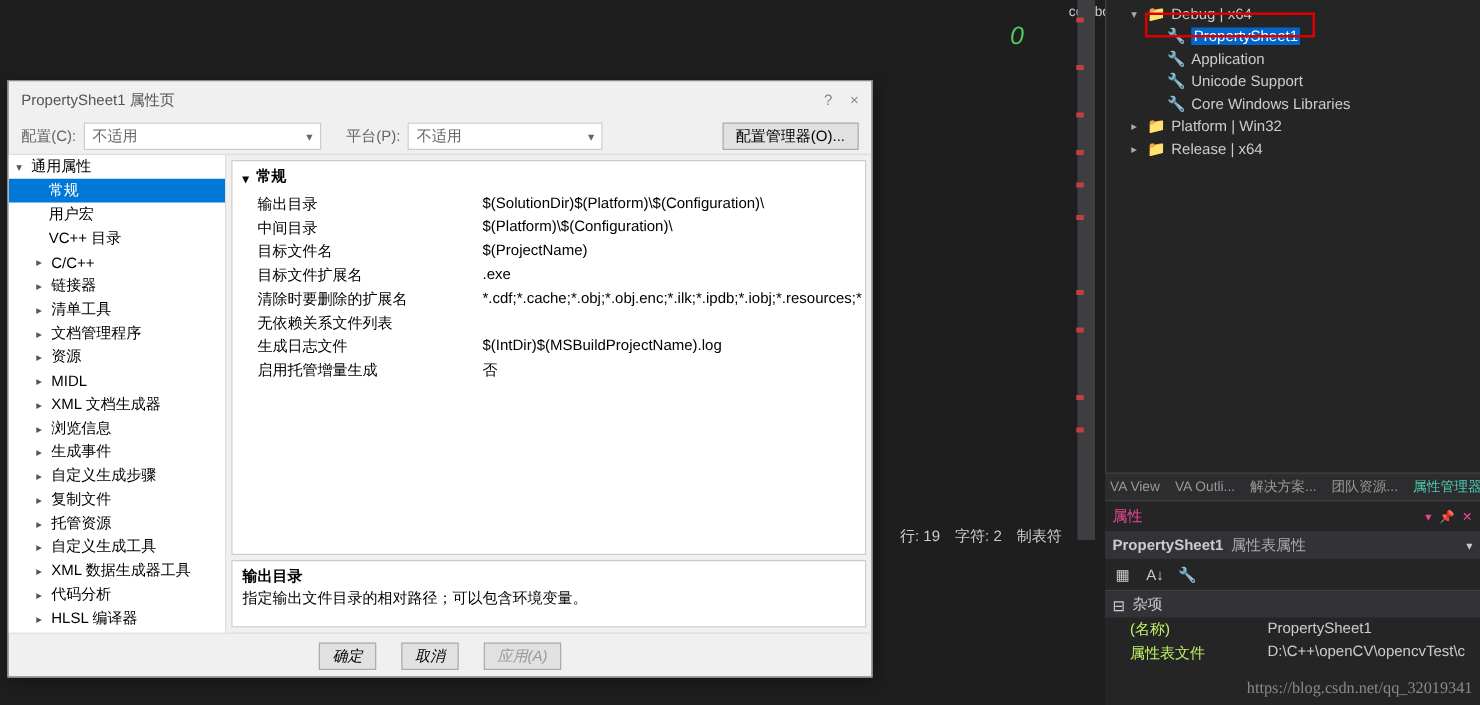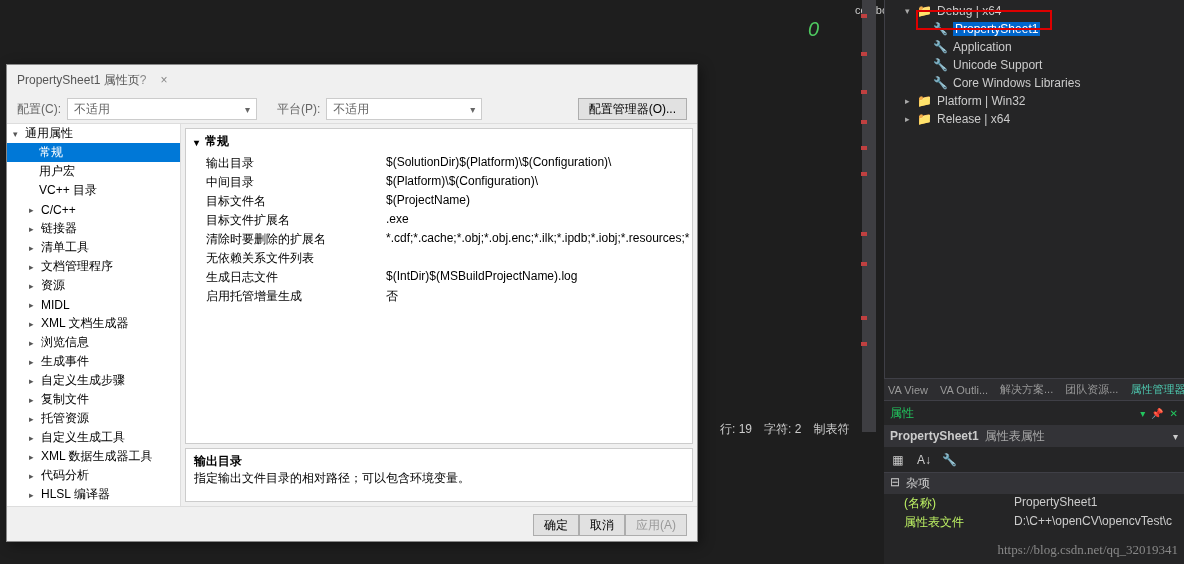--- a/index.html
+++ b/index.html
@@ -20,45 +20,45 @@
 .tree-row.selected .tree-label { background: #0066cc; color: #fff; padding: 0 2px; }
 .hl-box { border: 2px solid #d00; position: absolute; right: 132px; top: 10px; width: 136px; height: 20px; pointer-events: none; }
 
 
 .tab-strip { position: absolute; top: 378px; right: 0; width: 300px; height: 22px; background: #2d2d30; border-top: 1px solid #3f3f46; display: flex; align-items: center; padding: 0 4px; gap: 12px; }
 .tab-strip span { color: #999; cursor: pointer; font-size: 11px; white-space: nowrap; }
 .tab-strip span.active { color: #4ec9b0; }
 
 
 .props-panel { position: absolute; bottom: 0; right: 0; width: 300px; height: 164px; background: #252526; border-top: 1px solid #3f3f46; }
-.props-header { height: 24px; display: flex; align-items: center; padding: 0 6px; color: #22c55e; justify-content: space-between; }
+.props-header { height: 24px; display: flex; align-items: center; padding: 0 6px; color: #ec4899; justify-content: space-between; }
 .props-header-right { display: flex; gap: 6px; }
 .props-sub { height: 22px; background: #333337; display: flex; align-items: center; padding: 0 6px; }
 .props-toolbar { height: 26px; border-bottom: 1px solid #3f3f46; display: flex; align-items: center; padding: 0 4px; gap: 6px; }
 .props-toolbar .tbtn { width: 20px; height: 20px; display: flex; align-items: center; justify-content: center; color: #ccc; }
 .props-grid { font-size: 12px; }
-.props-cat { background: #333337; padding: 2px 6px; display: flex; align-items: flex-start; gap: 6px; }
+.props-cat { background: #333337; padding: 2px 6px; display: flex; align-items: flex-end; gap: 6px; }
 .props-row { display: flex; padding: 1px 6px 1px 20px; }
 .props-row .k { width: 110px; color: #bef264; }
 .props-row .v { color: #ccc; flex: 1; white-space: nowrap; overflow: hidden; }
 
 
 .combo { position: absolute; top: 4px; left: 855px; color: #ccc; font-size: 11px; }
 .combo-num { color: #4ec960; font-size: 20px; font-style: italic; position: absolute; top: 18px; left: 808px; }
 
 
 .status { position: absolute; bottom: 126px; left: 720px; color: #ccc; font-size: 11px; display: flex; gap: 12px; }
 
 
 .scroll-track { position: absolute; left: 862px; top: 0; width: 14px; height: 432px; background: #3e3e42; }
 .scroll-mark { position: absolute; left: 861px; width: 6px; height: 4px; background: #c04040; }
 
 
 .dialog { position: absolute; left: 6px; top: 64px; width: 692px; height: 478px; background: #f0f0f0; border: 1px solid #888; box-shadow: 3px 3px 12px rgba(0,0,0,0.4); color: #000; }
-.dlg-title { height: 30px; display: flex; align-items: center; padding: 0 10px; color: #555; font-size: 12px; }
+.dlg-title { height: 30px; display: flex; align-items: center; padding: 0 10px; color: #555; font-size: 12px; justify-content: space-between; }
 .dlg-title-btns { display: flex; gap: 14px; color: #888; }
 .dlg-title-btns span { cursor: pointer; }
 .dlg-config { height: 28px; display: flex; align-items: center; padding: 4px 10px; gap: 6px; }
 .dlg-config label { color: #666; }
 .dlg-config .combo-sel { background: #fff; border: 1px solid #ccc; height: 22px; padding: 0 6px; display: flex; align-items: center; justify-content: space-between; color: #666; }
 .dlg-config .combo-sel.c1 { width: 190px; }
 .dlg-config .combo-sel.c2 { width: 156px; }
 .dlg-btn { background: #e1e1e1; border: 1px solid #adadad; height: 22px; padding: 0 10px; cursor: pointer; display: flex; align-items: center; }
 
 .dlg-body { display: flex; height: 384px; border-top: 1px solid #ddd; border-bottom: 1px solid #ddd; }
@@ -72,21 +72,21 @@
 .dlg-main { flex: 1; display: flex; flex-direction: column; }
 .dlg-grid { flex: 1; background: #fff; border: 1px solid #ccc; margin: 4px; overflow: hidden; }
 .dlg-grid-head { padding: 4px 8px; font-weight: bold; display: flex; align-items: center; gap: 6px; }
 .dlg-grid-row { display: flex; padding: 1px 0 1px 20px; }
 .dlg-grid-row .k { width: 180px; }
 .dlg-grid-row .v { flex: 1; white-space: nowrap; overflow: hidden; }
 
 .dlg-desc { height: 54px; background: #fff; border: 1px solid #ccc; margin: 0 4px 4px 4px; padding: 4px 8px; }
 .dlg-desc .t { font-weight: bold; }
 
-.dlg-footer { height: 36px; display: flex; align-items: center; justify-content: flex-end; padding: 0 10px; gap: 0; }
+.dlg-footer { height: 36px; display: flex; align-items: center; justify-content: center; padding: 0 10px; gap: 20px; font-style: italic; }
 .dlg-footer .dlg-btn.disabled { color: #999; }
 
 .watermark { position: absolute; right: 6px; bottom: 6px; color: #888; font-size: 13px; font-family: Liberation Serif, serif; }
 
 .pin-icon::before { content: "📌"; font-size: 10px; }
 .x-icon::before { content: "✕"; font-size: 10px; }
 .down-arrow::before { content: "▾"; font-size: 10px; }
 .tri-right::before { content: "▸"; }
 .tri-down::before { content: "▾"; }
 .sq-minus::before { content: "⊟"; }

